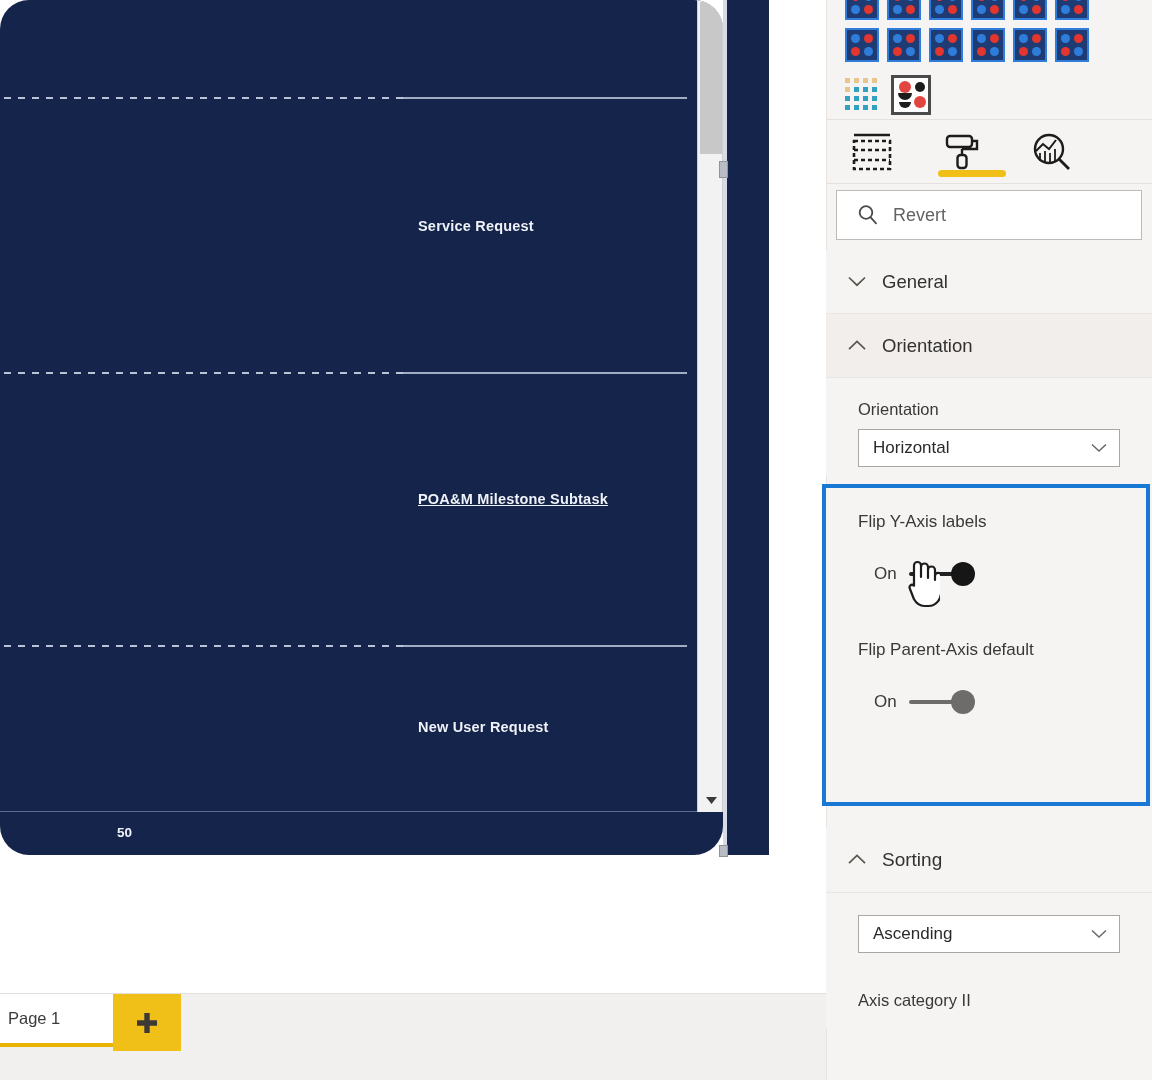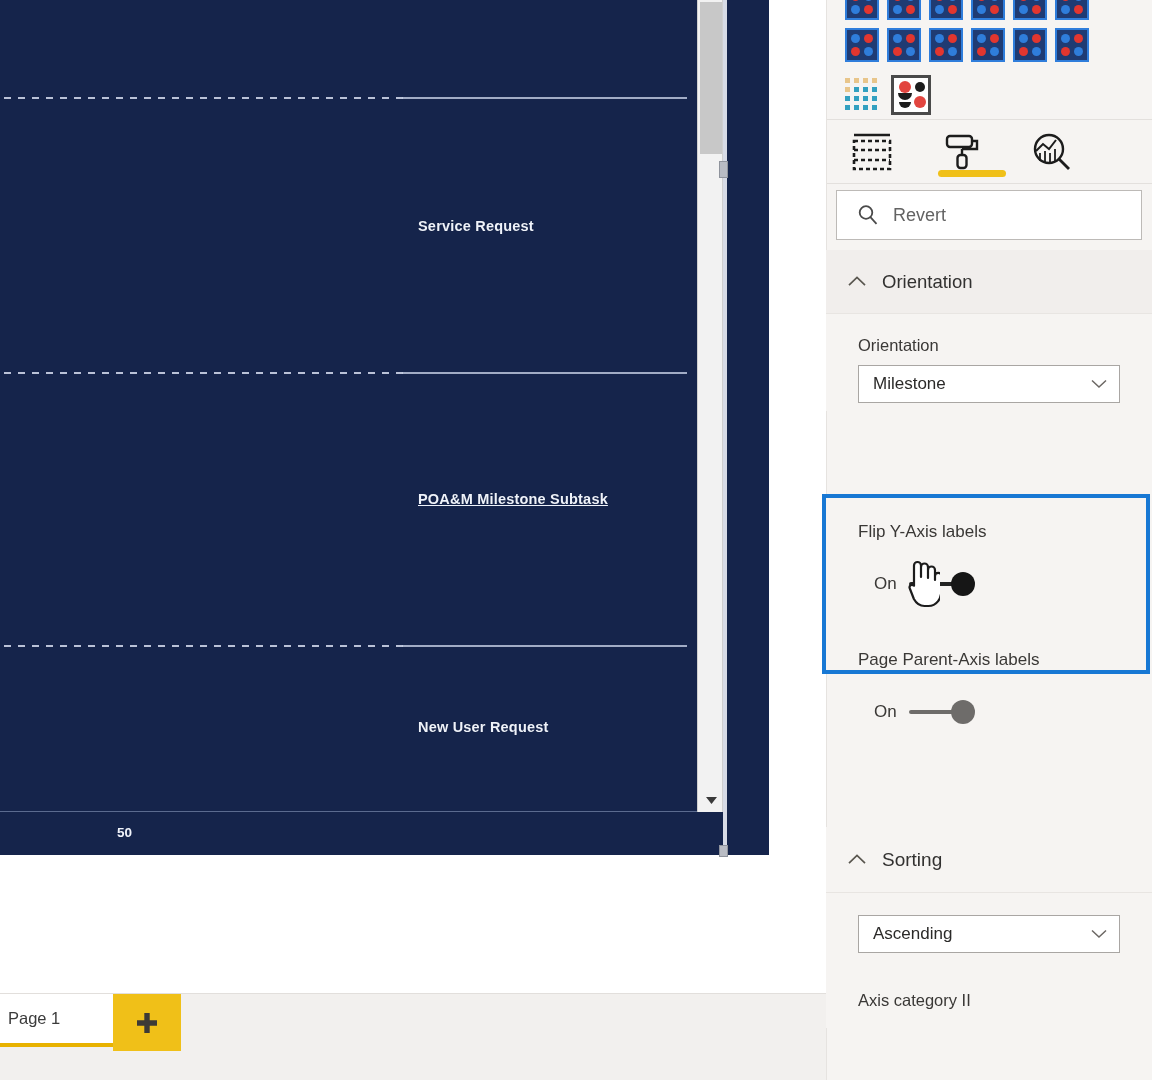--- a/index.html
+++ b/index.html
@@ -16,20 +16,21 @@
   .canvas-area {
     position: absolute; left: 0; top: 0;
     width: 770px; height: 995px;
     background: #ffffff;
   }
   .visual-chart {
     position: absolute; left: 0; top: 0;
     width: 723px; height: 855px;
     background: #15244b;
     overflow: hidden;
+    border-radius: 29px;
   }
   .chart-plot {
     position: absolute; left: 0; top: 0;
     width: 697px; height: 812px;
   }
   
   .sep { position: absolute; left: -10px; width: 707px; height: 0; }
   .sep .dashed {
     position: absolute; left: 0; top: 0; width: 420px; height: 2px;
     background-image: repeating-linear-gradient(to right,
@@ -227,22 +228,22 @@
     height: 38px; background: #ffffff; border: 1px solid #a9a6a3;
     display: flex; align-items: center; justify-content: space-between;
     padding: 0 12px 0 14px;
     font-size: 17px; color: #2b2a29;
   }
   .dropdown .dc { width: 16px; height: 10px; }
   .dropdown .dc svg { display:block; }
 
   
   .highlight {
-    position: absolute; left: 822px; top: 494px;
-    width: 328px; height: 180px;
+    position: absolute; left: 822px; top: 484px;
+    width: 328px; height: 322px;
     border: 4px solid #1878d4;
     background: #f6f4f2;
   }
   .hl-label {
     position: absolute; font-size: 17px; color: #3a3836;
   }
   .toggle-row { position: absolute; display: flex; align-items: center; }
   .toggle-row .on-txt { font-size: 17px; color: #3a3836; margin-right: 12px; }
   .sw { position: relative; width: 66px; height: 24px; }
   .sw .bar {
@@ -485,55 +486,63 @@
       <svg width="22" height="22" viewBox="0 0 22 22">
         <circle cx="9" cy="8.5" r="6.3" fill="none" stroke="#4a4a4a" stroke-width="1.8"></circle>
         <line x1="13.4" y1="13.2" x2="19.5" y2="19.8" stroke="#4a4a4a" stroke-width="1.8"></line>
       </svg>
       <span class="txt">Revert</span>
     </div>
   </div>
 
   <div class="sec-list">
 
+    <div class="sec-head">
+      <span class="chev">
+        <svg width="18" height="11" viewBox="0 0 18 11">
+            <path d="M1 1.5 L9 9.2 L17 1.5" fill="none" stroke="#59564f" stroke-width="1.7"></path>
+          </svg>
+      </span>
+      <span>General</span>
+    </div>
 
     <div class="sec-head alt">
       <span class="chev">
         <svg width="18" height="11" viewBox="0 0 18 11">
             <path d="M1 9.2 L9 1.5 L17 9.2" fill="none" stroke="#59564f" stroke-width="1.7"></path>
           </svg>
       </span>
       <span>Orientation</span>
     </div>
 
     <div class="sec-body">
       <div class="field-label">Orientation</div>
       <div class="dropdown">
-        <span>Milestone</span>
+        <span>Horizontal</span>
         <span class="dc">
           <svg width="16" height="10" viewBox="0 0 16 10">
               <path d="M1 1.5 L8 8 L15 1.5" fill="none" stroke="#6b6763" stroke-width="1.5"></path>
             </svg>
         </span>
       </div>
     </div>
   </div>
 
   <div class="highlight">
     <div class="hl-label" style="left:32px; top:24px;">Flip Y-Axis labels</div>
 
     <div class="toggle-row" style="left:48px; top:74px;">
       <span class="on-txt">On</span>
       <span class="sw dark">
         <span class="bar"></span>
         <span class="knob"></span>
       </span>
     </div>
 
-    <div class="hl-label" style="left:32px; top:152px;">Page Parent-Axis labels</div>
+    <div class="hl-label" style="left:32px; top:152px;">Flip Parent-Axis default</div>
 
     <div class="toggle-row" style="left:48px; top:202px;">
       <span class="on-txt">On</span>
       <span class="sw gray">
         <span class="bar"></span>
         <span class="knob"></span>
       </span>
     </div>
   </div>
 

